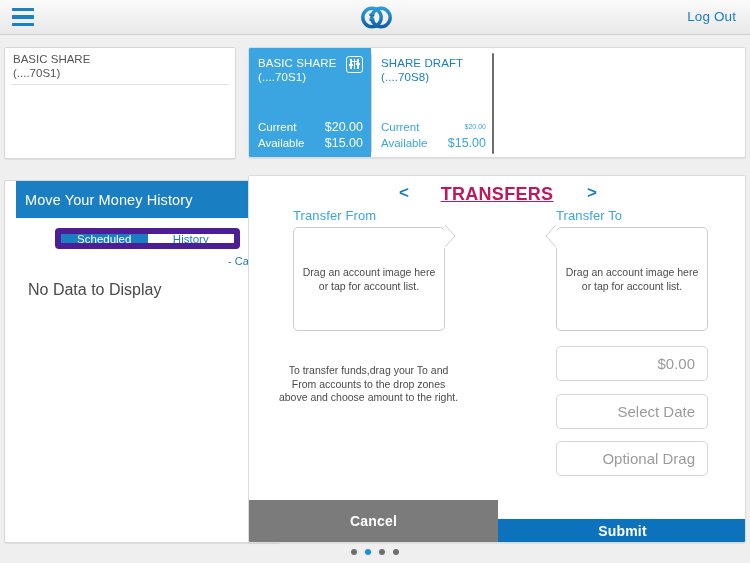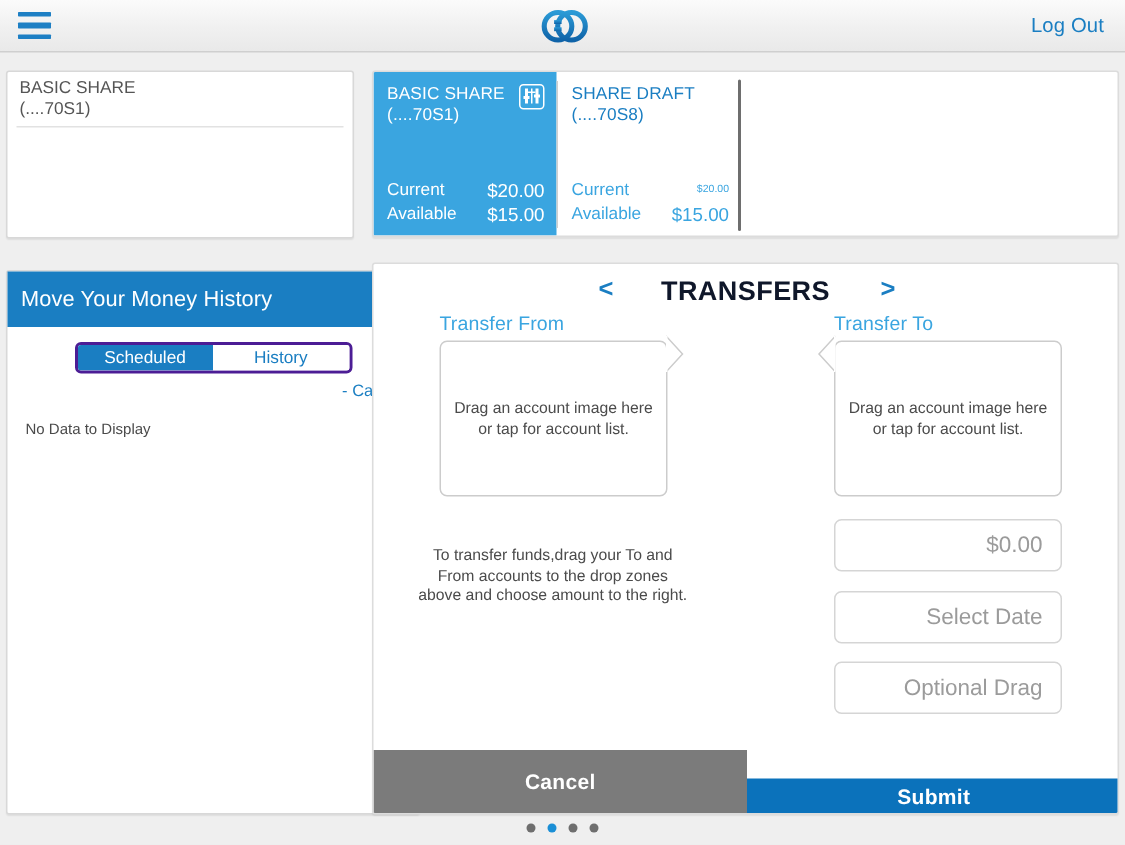--- a/index.html
+++ b/index.html
@@ -53,37 +53,38 @@
                 clip-path: polygon(0 0, 100% 0, 50% 100%); }
   .pin-ic .p3 { position:absolute; left:5px; top:6px; width:6px; height:6px; background:#fff; border-radius:50%; }
   .branch-txt { font-size: 9px; color: #6a6a6a; line-height: 11px; letter-spacing: .1px; flex: 1; }
   .branch-txt .big { font-size: 11px; color: #5e5e5e; }
   .dist { font-size: 13px; color: #4d4d4d; padding-right: 4px; }
 
   .hist-panel {
     position: absolute; left: 4px; top: 180px; width: 276px; height: 363px;
     background: #ffffff; border: 1px solid #d8d8d8; border-radius: 2px;
     box-shadow: 0 1px 1px rgba(0,0,0,.07);
+    padding-left: 11px;
   }
   .hist-head {
     height: 37px; background: #1a7ec2; color: #fff; font-size: 14.5px;
     display: flex; align-items: center; padding-left: 9px; letter-spacing:.1px;
   }
   .seg {
     margin: 10px auto 0 auto; width: 185px; height: 21px; display: flex;
-    border: 2px solid #4c1d95; border-radius: 4px; overflow: hidden; text-align: center;
+    border: 6px solid #4c1d95; border-radius: 4px; overflow: hidden; text-align: center;
   }
   .seg div {
     flex: 1; display: flex; align-items: center; justify-content: center;
     font-size: 11.5px; cursor: pointer;
   }
   .seg .on { background: #1a7ec2; color: #fff; }
   .seg .off { background: #fff; color: #1a7ec2; }
   .cancel-link { text-align: right; padding: 6px 10px 0 0; font-size: 11px; color: #1a7ec2; cursor: pointer; }
-  .nodata { padding: 14px 0 0 12px; font-size: 10px; color: #4a4a4a; }
+  .nodata { padding: 14px 0 0 12px; font-size: 16px; color: #4a4a4a; }
 
   
   .cardstrip {
     position: absolute; left: 248px; top: 47px; width: 498px; height: 111px;
     background: #ffffff; border: 1px solid #dcdcdc; border-radius: 2px; overflow: hidden;
     box-shadow: 0 1px 1px rgba(0,0,0,.07);
   }
   .acard { position: absolute; top: 0; width: 122px; height: 109px; padding: 8px 8px 0 9px; }
   .acard.sel { background: #3aa5e0; }
   .acard .ttl { font-size: 11.5px; line-height: 14px; letter-spacing: .1px; }
@@ -108,21 +109,21 @@
   .card-div { position: absolute; top: 6px; width: 1px; height: 98px; background: #cfcfcf; }
   .card-scroll { position: absolute; left: 243px; top: 5px; width: 2px; height: 101px; background: #6e6e6e; border-radius: 1px; }
 
   
   .main {
     position: absolute; left: 248px; top: 175px; width: 498px; height: 368px;
     background: #ffffff; border: 1px solid #dcdcdc; border-radius: 2px; overflow: hidden;
     box-shadow: 0 1px 1px rgba(0,0,0,.07);
   }
   .xfer-title { position: absolute; left: 0; top: 8px; width: 100%; text-align: center;
-                font-size: 18px; font-weight: bold; color: #0f172a; letter-spacing: .3px; }
+                font-size: 18px; font-weight: bold; color: #be185d; letter-spacing: .3px; text-decoration: underline; }
   .arrow { position: absolute; top: 7px; font-size: 17px; color: #1a7ec2; cursor: pointer; font-weight: bold;}
   .arrow.l { left: 150px; } .arrow.r { left: 338px; }
 
   .zone-label { position: absolute; font-size: 13px; color: #3aa5e0; letter-spacing: .1px; }
   .zl-from { left: 44px; top: 32px; }
   .zl-to   { left: 307px; top: 32px; }
 
   .dropzone {
     position: absolute; top: 51px; width: 152px; height: 104px;
     border: 1px solid #cccccc; border-radius: 5px; background: #fff;

